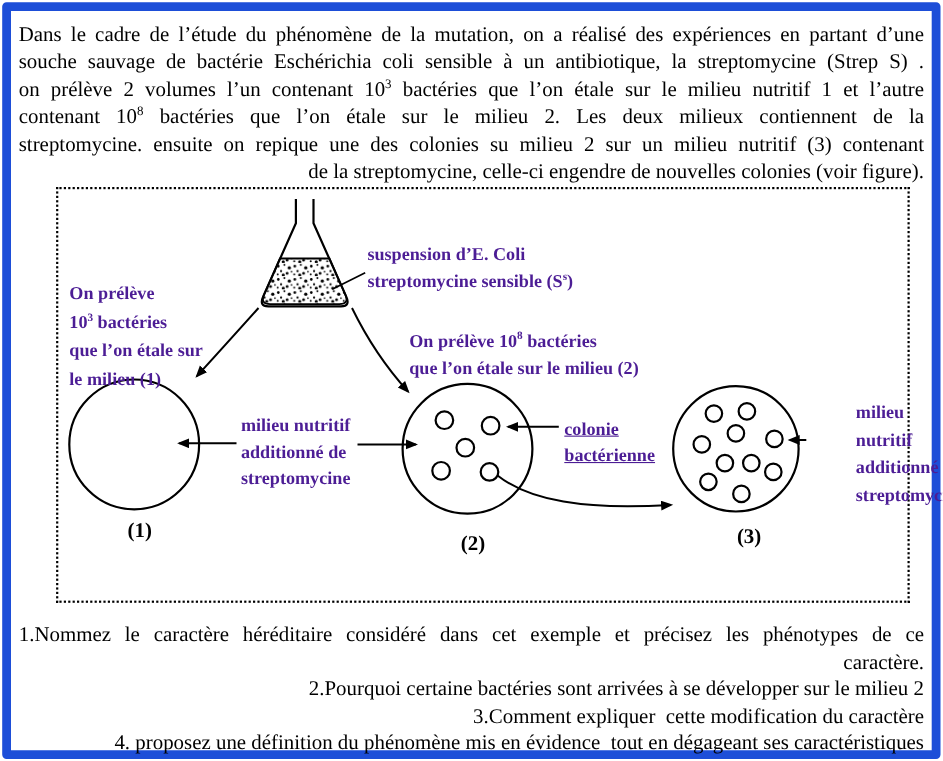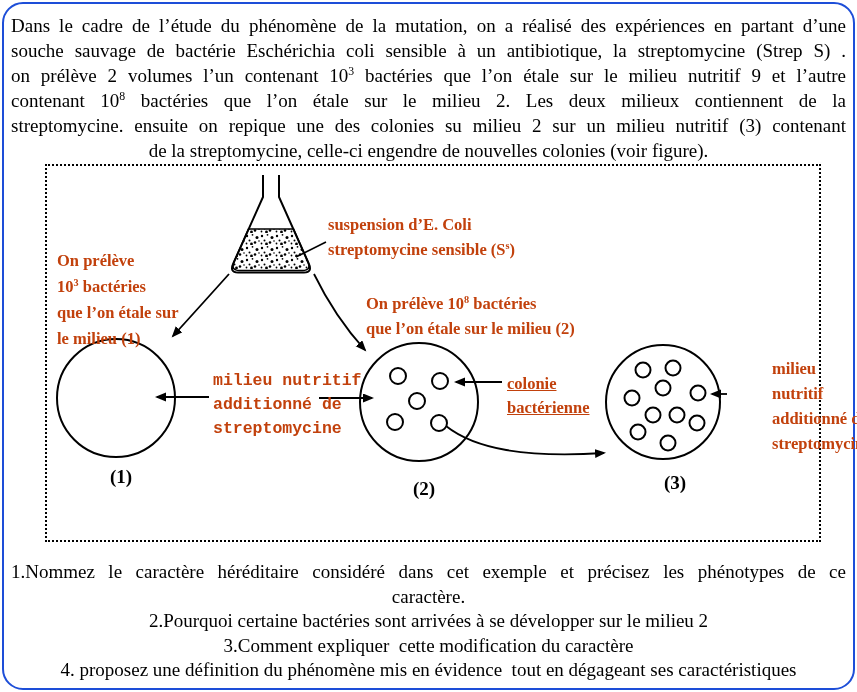--- a/index.html
+++ b/index.html
@@ -1,49 +1,49 @@
 <!DOCTYPE html>
 <html><head>
 <meta charset="utf-8">
 <style>
   html,body{margin:0;padding:0;background:#ffffff;width:857px;height:692px;overflow:hidden;}
   .page{
-    position:absolute; inset:2px; border:2px solid #1d4ed8; border-radius:21px;
+    position:absolute; inset:2px; border:8px solid #1d4ed8; border-radius:4px;
     background:#fff; font-family:"Liberation Serif", serif; color:#000;
   }
   
   .intro{position:absolute; top:9px; left:7px; right:7px; font-size:19px; line-height:25px;}
   .jline{text-align:justify; text-align-last:justify;}
-  .lline{text-align:center;}
+  .lline{text-align:right;}
   .it{}
   .sup{font-size:0.62em; vertical-align:super; line-height:0;}
   
   .figure{
     position:absolute; left:41px; top:160px; width:776px; height:378px;
     border:2px dotted #000; box-sizing:border-box;
   }
   .figure svg{position:absolute; left:0; top:0;}
   .flbl{
     position:absolute; font-weight:bold; font-size:16.5px; line-height:25px;
-    white-space:nowrap; color:#c2410c;
+    white-space:nowrap; color:#4c1d95;
   }
   .cap{position:absolute; font-weight:bold; font-size:19px; width:44px; text-align:center; white-space:nowrap;}
   
   .questions{position:absolute; top:556px; left:7px; right:7px; font-size:19px; line-height:24.5px;}
   .pre{white-space:pre-wrap;}
 </style>
 </head>
 <body>
 
 <div class="page">
 
   <div class="intro">
     <div class="jline"><span>Dans le cadre de l’étude du phénomène de la mutation, on a réalisé des expériences en partant d’une</span></div>
     <div class="jline"><span>souche sauvage de bactérie </span><span class="it">Eschérichia coli</span><span> sensible à un antibiotique, la streptomycine (Strep S) .</span></div>
-    <div class="jline"><span>on prélève 2 volumes l’un contenant 10</span><span class="sup">3</span><span> bactéries que l’on étale sur le milieu nutritif 9 et l’autre</span></div>
+    <div class="jline"><span>on prélève 2 volumes l’un contenant 10</span><span class="sup">3</span><span> bactéries que l’on étale sur le milieu nutritif 1 et l’autre</span></div>
     <div class="jline"><span>contenant 10</span><span class="sup">8</span><span> bactéries que l’on étale sur le milieu 2. Les deux milieux contiennent de la</span></div>
     <div class="jline"><span>streptomycine. ensuite on repique une des colonies su milieu 2 sur un milieu nutritif (3) contenant</span></div>
     <div class="lline"><span>de la streptomycine, celle-ci engendre de nouvelles colonies (voir figure).</span></div>
   </div>
 
   <div class="figure">
     <svg width="772" height="374" viewBox="42 161 772 374">
       <defs>
         <marker id="ah" markerUnits="userSpaceOnUse" markerWidth="12" markerHeight="10" refX="9" refY="4.5" orient="auto">
           <polygon points="0,0 11,4.5 0,9" fill="#000"></polygon>
@@ -116,21 +116,21 @@
       <div><span>10</span><span class="sup">3</span><span> bactéries</span></div>
       <div>que l’on étale sur</div>
       <div>le milieu (1)</div>
     </div>
 
     <div class="flbl" style="left:319px; top:125px;">
       <div><span>On prélève 10</span><span class="sup">8</span><span> bactéries</span></div>
       <div>que l’on étale sur le milieu (2)</div>
     </div>
 
-    <div class="flbl" style="left:166px; top:203px; line-height:24px;font-family:Liberation Mono, monospace;">
+    <div class="flbl" style="left:166px; top:203px; line-height:24px;">
       <div>milieu nutritif</div>
       <div>additionné de</div>
       <div>streptomycine</div>
     </div>
 
     <div class="flbl" style="left:460px; top:206px; line-height:24px;text-decoration:underline;">
       <div>colonie</div>
       <div>bactérienne</div>
     </div>
 

